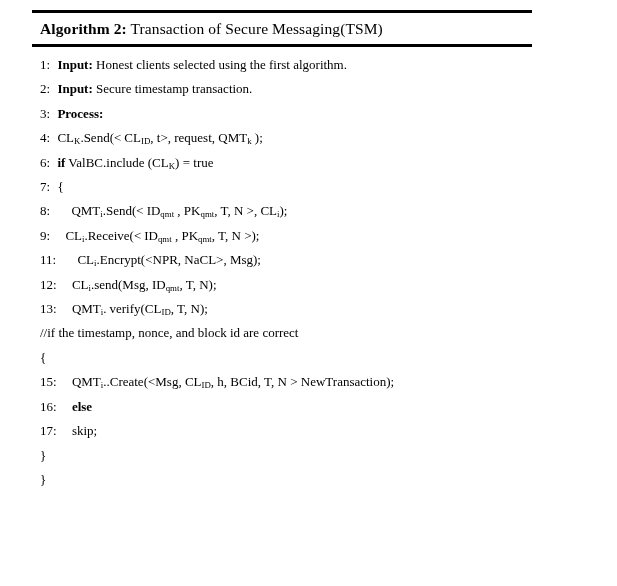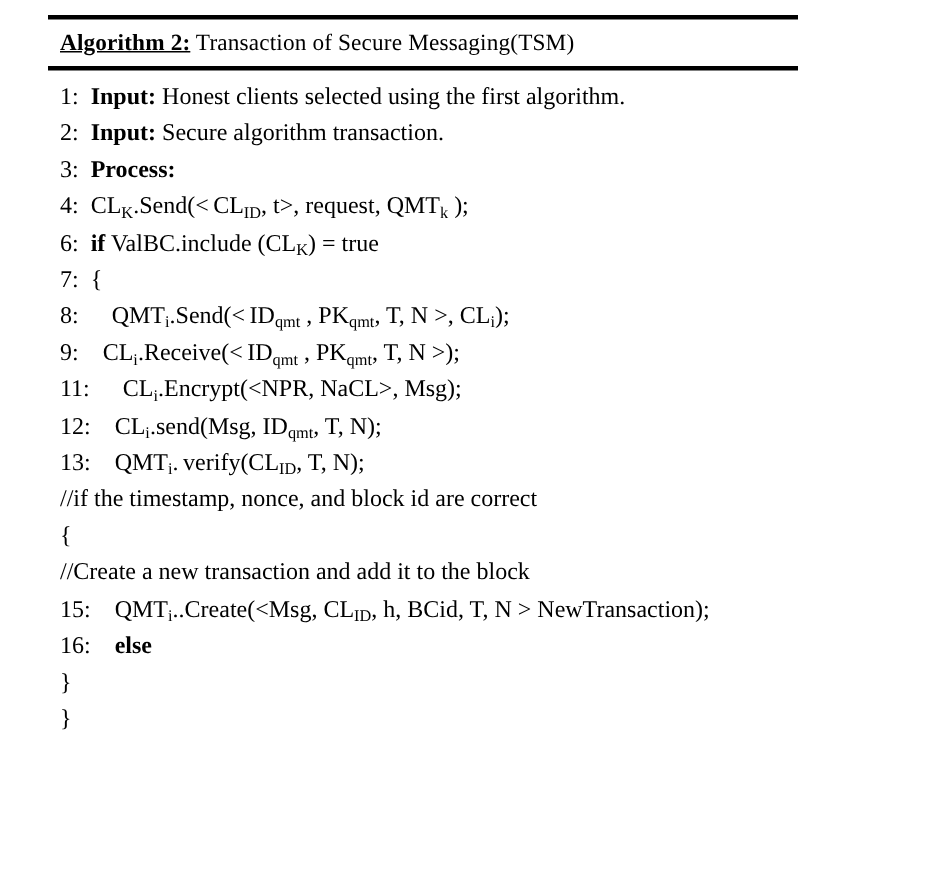--- a/index.html
+++ b/index.html
@@ -30,28 +30,28 @@
     border-top: 3px solid #000;
     width: 500px;
   }
 
   .algo-title {
     font-size: 15.5px;
     padding: 7px 0 6px 8px;
     letter-spacing: 0.1px;
     white-space: nowrap;
   }
-  .algo-title .bold { font-weight: bold; text-decoration: underline; }
+  .algo-title .bold { font-weight: bold; }
 
   .algo-body {
     padding: 6px 0 8px 2px;
   }
 
   .line {
-    font-size: 16px;
+    font-size: 13px;
     line-height: 24.4px;
     white-space: nowrap;
     padding-left: 6px;
   }
 
   .num {
     display: inline-block;
     min-width: 0;
   }
 
@@ -89,21 +89,21 @@
 
     <div class="line">
       <span class="num">1:</span>
       <span class="ind0"></span><span class="b">Input:</span>
       <span>Honest clients selected using the first algorithm.</span>
     </div>
 
     <div class="line">
       <span class="num">2:</span>
       <span class="ind0"></span><span class="b">Input:</span>
-      <span>Secure algorithm transaction.</span>
+      <span>Secure timestamp transaction.</span>
     </div>
 
     <div class="line">
       <span class="num">3:</span>
       <span class="ind0"></span><span class="b">Process:</span>
     </div>
 
     <div class="line">
       <span class="num">4:</span>
       <span class="ind0"></span><span><span class="i">CL<sub>K</sub></span>.Send(&lt;<span class="sp"></span><span class="i">CL<sub>ID</sub>, t</span>&gt;, <span class="i">request, QMT<sub>k</sub></span> );</span>
@@ -148,34 +148,35 @@
 
     <div class="line">
       <span>//if the timestamp, nonce, and block id are correct</span>
     </div>
 
 
     <div class="line">
       <span>{</span>
     </div>
 
-    <div class="line">
-      <span>//Create a new transaction and add it to the block</span>
-    </div>
 
     <div class="line">
       <span class="num">15:</span>
       <span class="ind1"></span><span class="i">QMT<sub>i</sub>..Create(&lt;Msg, CL<sub>ID</sub>, h, BCid, T, N &gt; NewTransaction);</span>
     </div>
 
     <div class="line">
       <span class="num">16:</span>
       <span class="ind1"></span><span class="b">else</span>
     </div>
 
+    <div class="line">
+      <span class="num">17:</span>
+      <span class="ind1"></span><span>skip;</span>
+    </div>
 
     <div class="line">
       <span>}</span>
     </div>
 
     <div class="line">
       <span>}</span>
     </div>
 
   </div>

